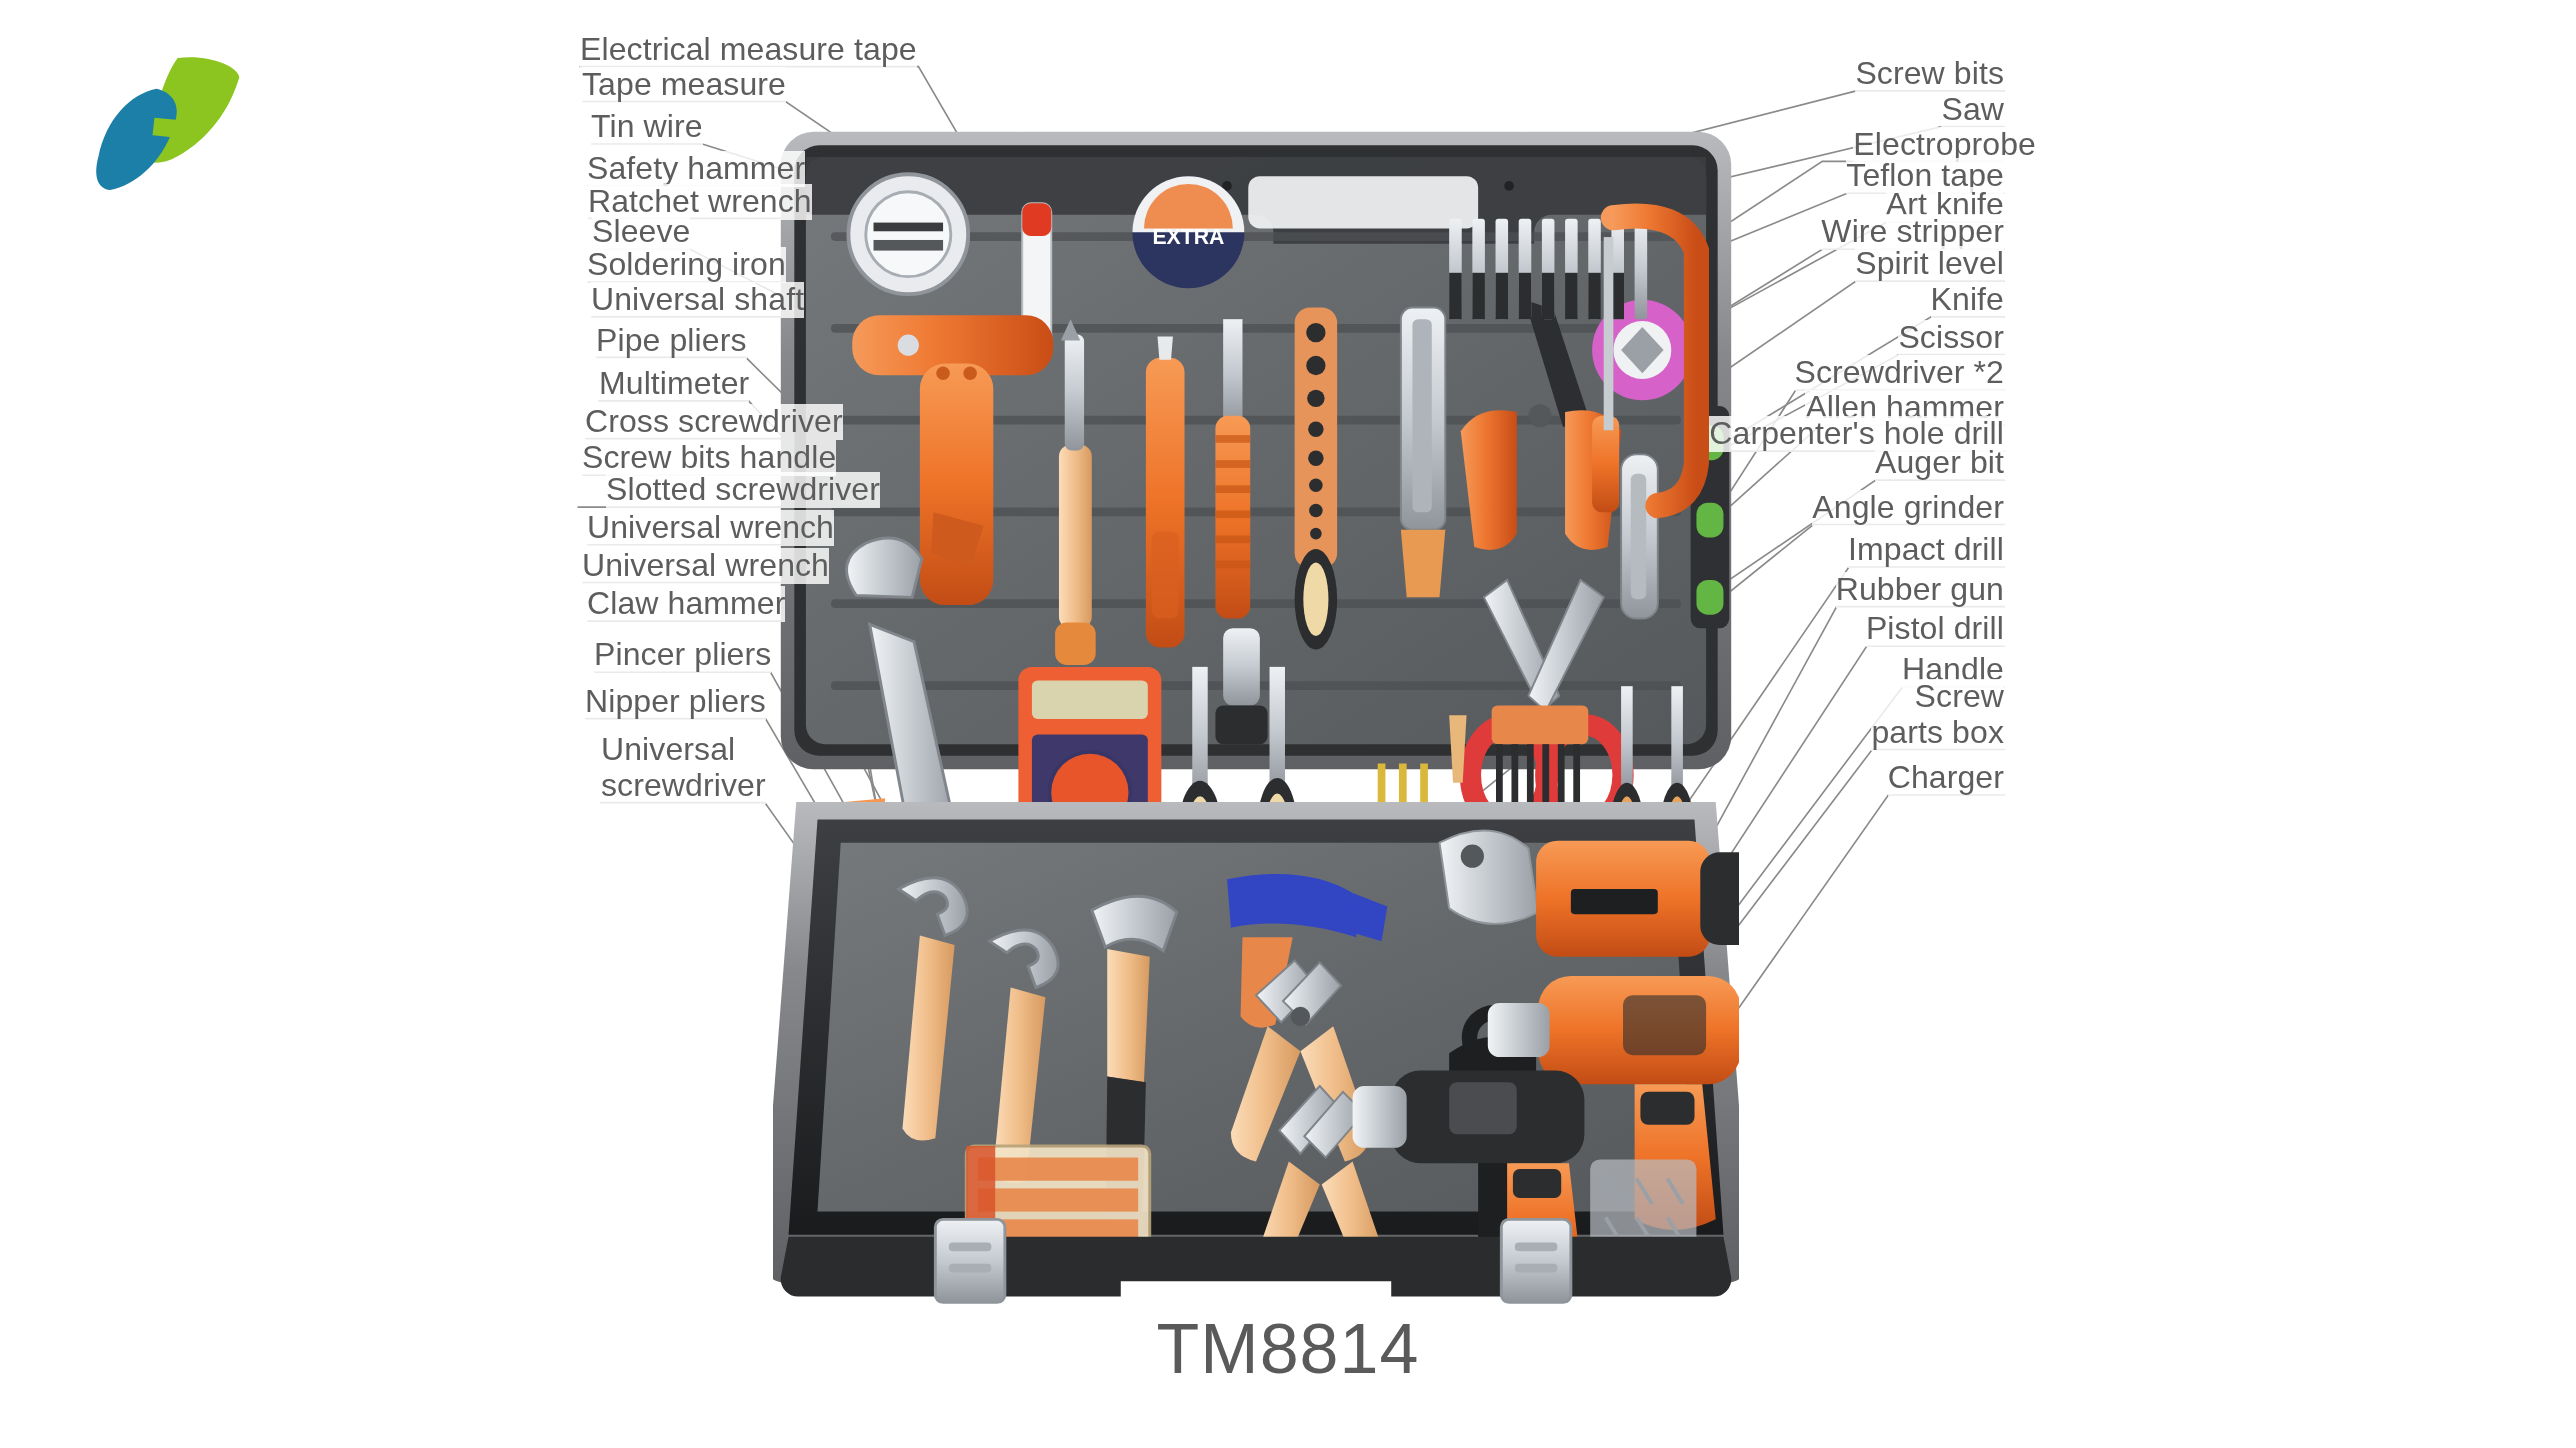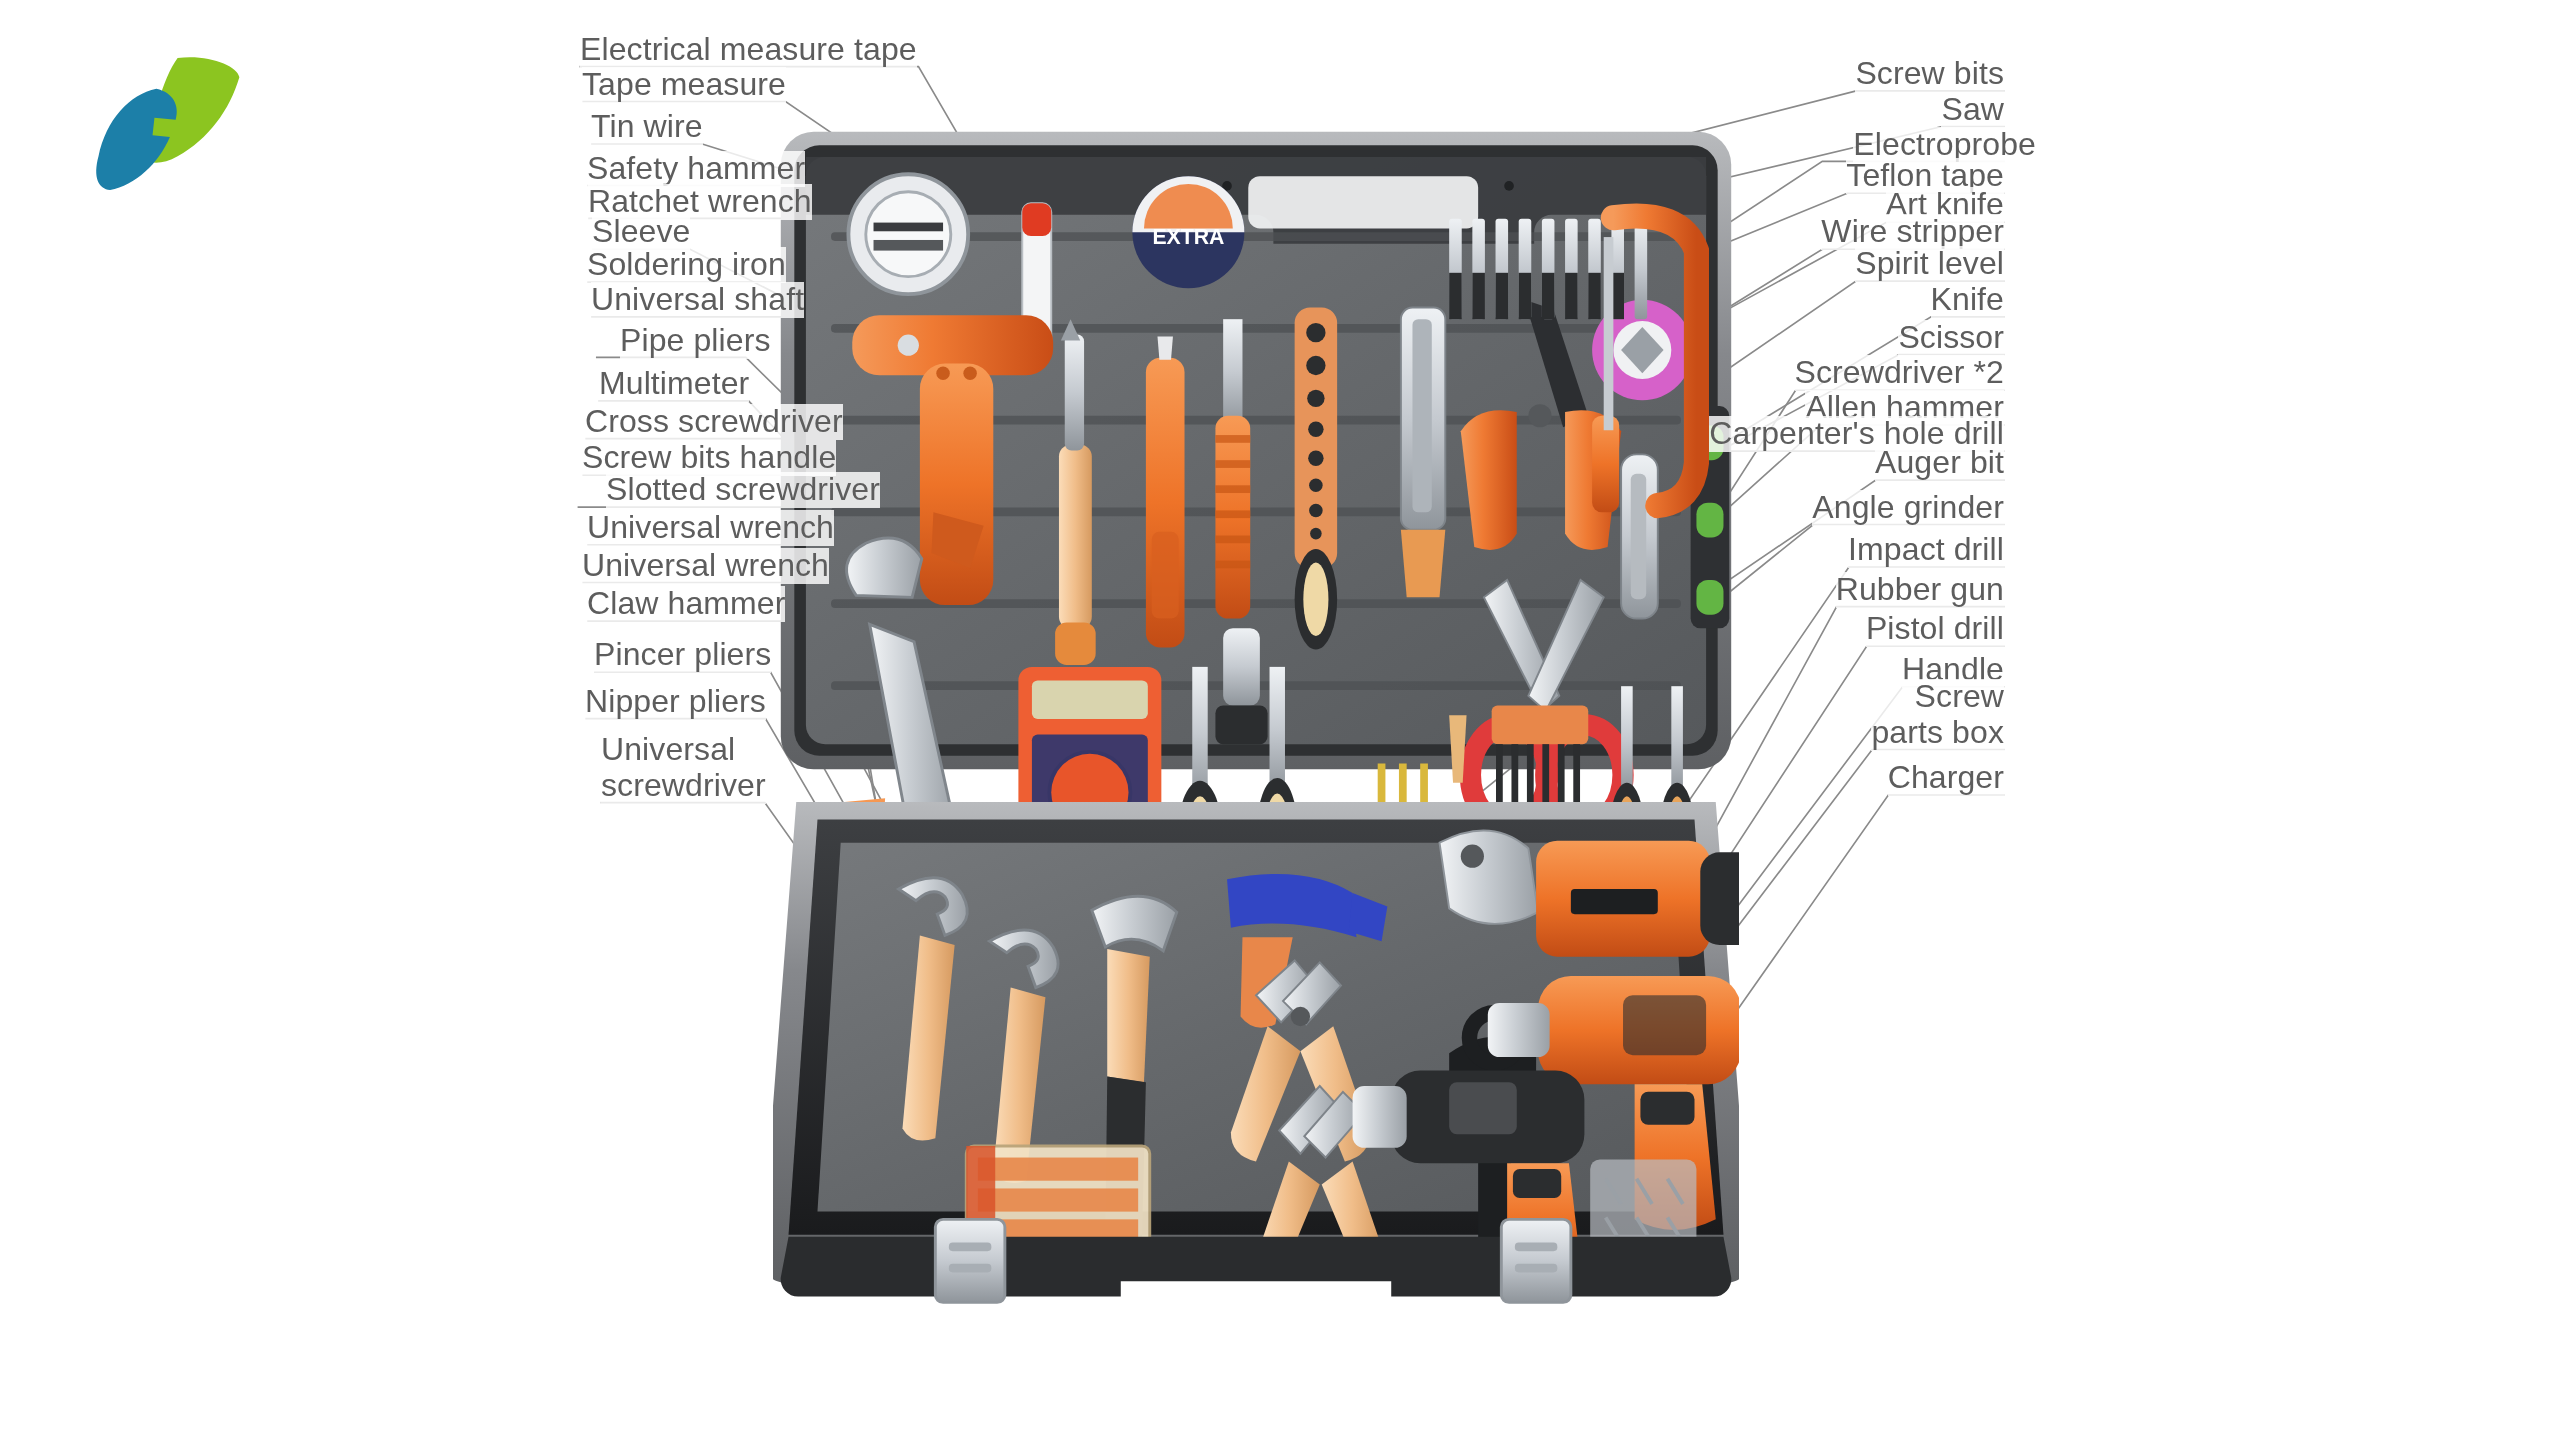--- a/index.html
+++ b/index.html
@@ -491,21 +491,21 @@
 
   <div id="labels-left">
       <div class="label left" style="left: 580px; top: 32px;">Electrical measure tape</div>
       <div class="label left" style="left: 582px; top: 67px;">Tape measure</div>
       <div class="label left" style="left: 591px; top: 109px;">Tin wire</div>
       <div class="label left" style="left: 587px; top: 151px;">Safety hammer</div>
       <div class="label left" style="left: 588px; top: 184px;">Ratchet wrench</div>
       <div class="label left" style="left: 592px; top: 214px;">Sleeve</div>
       <div class="label left" style="left: 587px; top: 247px;">Soldering iron</div>
       <div class="label left" style="left: 591px; top: 282px;">Universal shaft</div>
-      <div class="label left" style="left: 596px; top: 323px; margin-left: 24px;">Pipe pliers</div>
+      <div class="label left" style="left: 596px; top: 323px;">Pipe pliers</div>
       <div class="label left" style="left: 599px; top: 366px;">Multimeter</div>
       <div class="label left" style="left: 585px; top: 404px;">Cross screwdriver</div>
       <div class="label left" style="left: 582px; top: 440px;">Screw bits handle</div>
       <div class="label left" style="left: 578px; top: 472px; margin-left: 28px;">Slotted screwdriver</div>
       <div class="label left" style="left: 587px; top: 510px;">Universal wrench</div>
       <div class="label left" style="left: 582px; top: 548px;">Universal wrench</div>
       <div class="label left" style="left: 587px; top: 586px;">Claw hammer</div>
       <div class="label left" style="left: 594px; top: 637px;">Pincer pliers</div>
       <div class="label left" style="left: 585px; top: 684px;">Nipper pliers</div>
       <div class="label left" style="left: 601px; top: 732px;">Universal
@@ -528,15 +528,16 @@
       <div class="label right" style="right: 572px; top: 490px;">Angle grinder</div>
       <div class="label right" style="right: 572px; top: 532px;">Impact drill</div>
       <div class="label right" style="right: 572px; top: 572px;">Rubber gun</div>
       <div class="label right" style="right: 572px; top: 611px;">Pistol drill</div>
       <div class="label right" style="right: 572px; top: 652px;">Handle</div>
       <div class="label right" style="right: 572px; top: 679px;">Screw
 parts box</div>
       <div class="label right" style="right: 572px; top: 760px;">Charger</div>
     </div>
 
+  <div id="model">TM8814</div>
 
 </div>
 
 
 </body></html>

